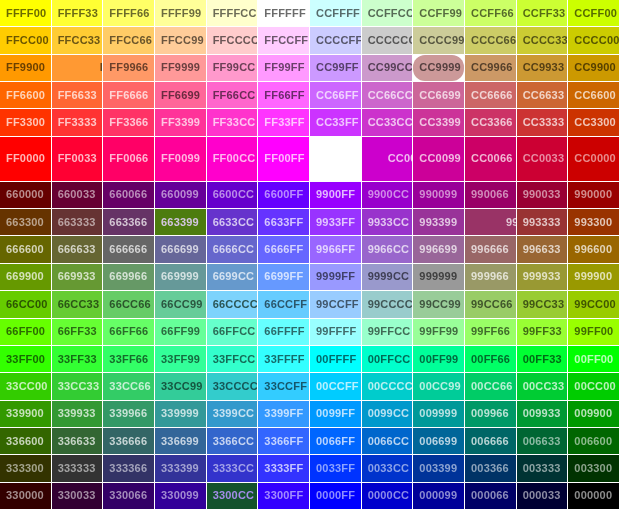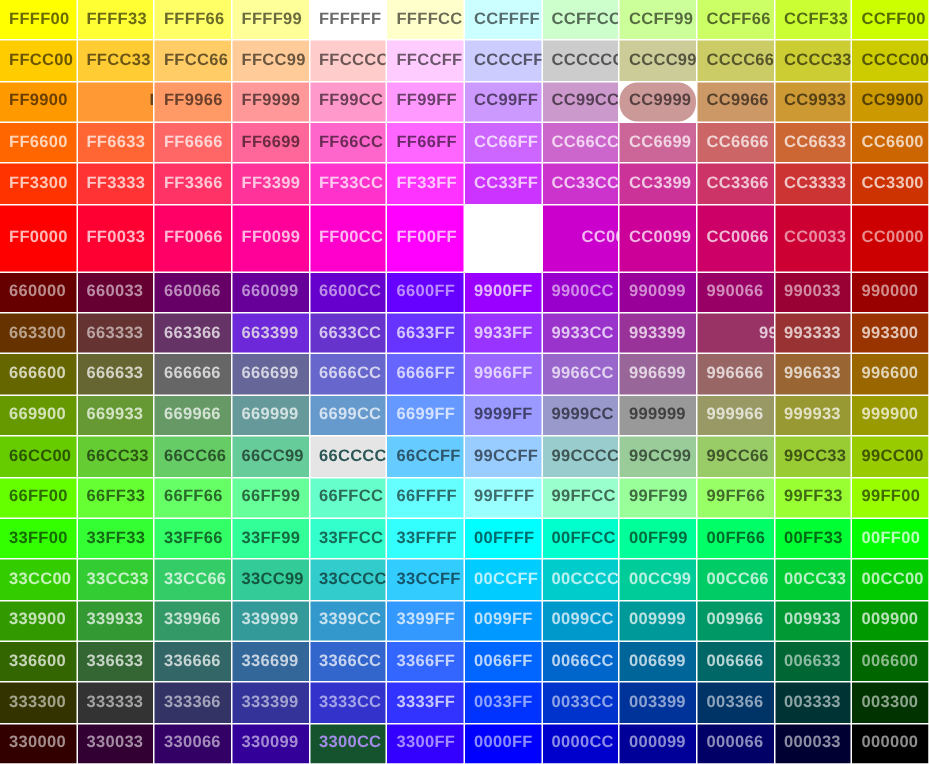--- a/index.html
+++ b/index.html
@@ -49,26 +49,26 @@
     </div>
     <div class="swatch" style="background: rgb(255, 255, 51);">
       <span class="swatch-label" style="color: rgb(107, 107, 21);">FFFF33</span>
     </div>
     <div class="swatch" style="background: rgb(255, 255, 102);">
       <span class="swatch-label" style="color: rgb(107, 107, 43);">FFFF66</span>
     </div>
     <div class="swatch" style="background: rgb(255, 255, 153);">
       <span class="swatch-label" style="color: rgb(107, 107, 64);">FFFF99</span>
     </div>
+    <div class="swatch" style="background: rgb(255, 255, 204);">
+      <span class="swatch-label" style="color: rgb(107, 107, 86);">FFFFCC</span>
+    </div>
     <div class="swatch" style="background: rgb(255, 255, 255);">
       <span class="swatch-label" style="color: rgb(107, 107, 107);">FFFFFF</span>
     </div>
-    <div class="swatch" style="background: rgb(255, 255, 204);">
-      <span class="swatch-label" style="color: rgb(107, 107, 86);">FFFFCC</span>
-    </div>
     <div class="swatch" style="background: rgb(204, 255, 255);">
       <span class="swatch-label" style="color: rgb(86, 107, 107);">CCFFFF</span>
     </div>
     <div class="swatch" style="background: rgb(204, 255, 204);">
       <span class="swatch-label" style="color: rgb(86, 107, 86);">CCFFCC</span>
     </div>
     <div class="swatch" style="background: rgb(204, 255, 153);">
       <span class="swatch-label" style="color: rgb(86, 107, 64);">CCFF99</span>
     </div>
     <div class="swatch" style="background: rgb(204, 255, 102);">
@@ -298,21 +298,21 @@
     </div>
     <div class="swatch" style="background: rgb(102, 51, 0);">
       <span class="swatch-label" style="color: rgb(186, 163, 140);">663300</span>
     </div>
     <div class="swatch" style="background: rgb(102, 51, 51);">
       <span class="swatch-label" style="color: rgb(186, 163, 163);">663333</span>
     </div>
     <div class="swatch" style="background: rgb(102, 51, 102);">
       <span class="swatch-label" style="color: rgb(212, 198, 212);">663366</span>
     </div>
-    <div class="swatch" style="background: #6d28d9;">
+    <div class="swatch" style="background: #4d7c0f;">
       <span class="swatch-label" style="color: rgb(212, 198, 226);">663399</span>
     </div>
     <div class="swatch" style="background: rgb(102, 51, 204);">
       <span class="swatch-label" style="color: rgb(212, 198, 241);">6633CC</span>
     </div>
     <div class="swatch" style="background: rgb(102, 51, 255);">
       <span class="swatch-label" style="color: rgb(212, 198, 255);">6633FF</span>
     </div>
     <div class="swatch" style="background: rgb(153, 51, 255);">
       <span class="swatch-label" style="color: rgb(226, 198, 255);">9933FF</span>
@@ -409,21 +409,21 @@
     </div>
     <div class="swatch" style="background: rgb(102, 204, 51);">
       <span class="swatch-label" style="color: rgb(43, 86, 21);">66CC33</span>
     </div>
     <div class="swatch" style="background: rgb(102, 204, 102);">
       <span class="swatch-label" style="color: rgb(43, 86, 43);">66CC66</span>
     </div>
     <div class="swatch" style="background: rgb(102, 204, 153);">
       <span class="swatch-label" style="color: rgb(43, 86, 64);">66CC99</span>
     </div>
-    <div class="swatch" style="background: #e5e5e5;">
+    <div class="swatch" style="background: #7dd3fc;">
       <span class="swatch-label" style="color: rgb(43, 86, 86);">66CCCC</span>
     </div>
     <div class="swatch" style="background: rgb(102, 204, 255);">
       <span class="swatch-label" style="color: rgb(43, 86, 107);">66CCFF</span>
     </div>
     <div class="swatch" style="background: rgb(153, 204, 255);">
       <span class="swatch-label" style="color: rgb(64, 86, 107);">99CCFF</span>
     </div>
     <div class="swatch" style="background: rgb(153, 204, 204);">
       <span class="swatch-label" style="color: rgb(64, 86, 86);">99CCCC</span>

